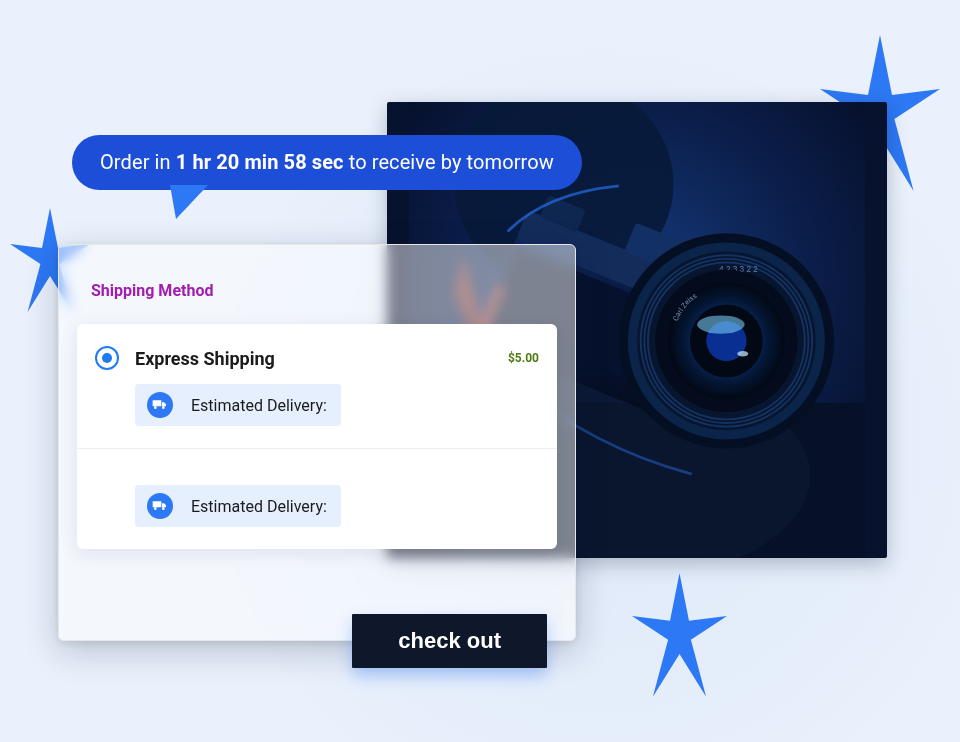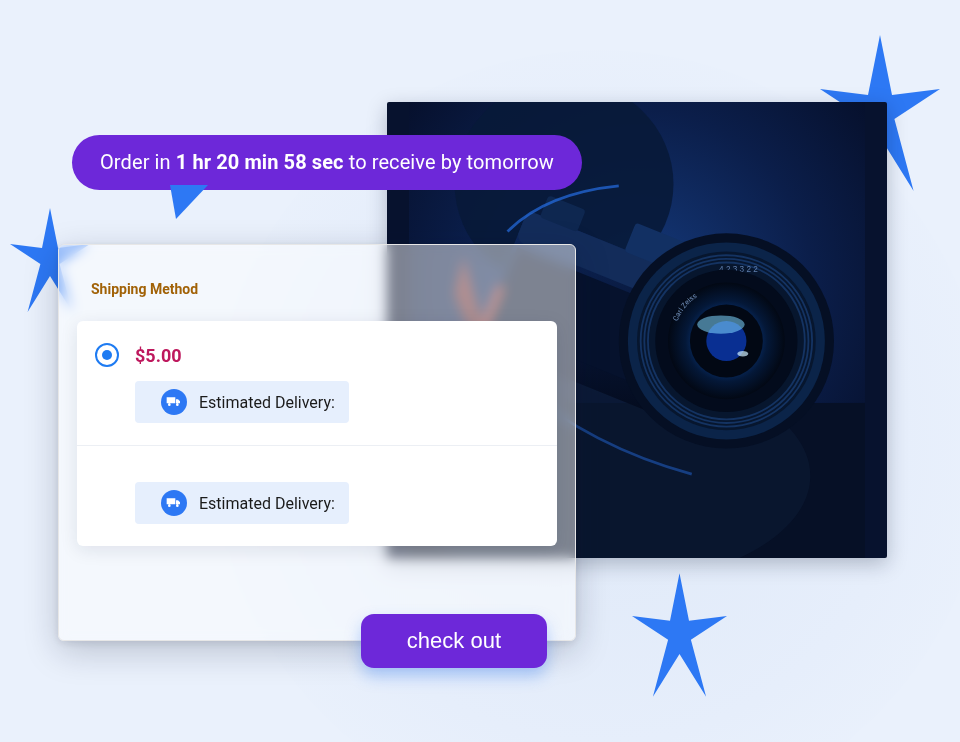--- a/index.html
+++ b/index.html
@@ -36,21 +36,21 @@
   }
   .photo-card svg { width:100%; height:100%; display:block; }
 
   
   .countdown-wrap {
     position: absolute;
     left: 72px; top: 135px;
     width: 564px;
   }
   .countdown {
-    background: #6d28d9;
+    background: #1d4ed8;
     color: #fff;
     font-size: 20px;
     line-height: 28px;
     padding: 13px 28px 14px 28px;
     border-radius: 999px;
     display: inline-block;
     white-space: nowrap;
     letter-spacing: 0.1px;
   }
   .countdown .bold { font-weight: 700; }
@@ -67,23 +67,23 @@
     width: 516px;
     height: 395px;
     background: rgba(255,255,255,0.48);
     border: 1px solid #e7e7e7;
     border-radius: 6px;
     box-shadow: 0 10px 34px rgba(12,24,48,0.22), 0 2px 8px rgba(12,24,48,0.10);
     backdrop-filter: blur(6px);
   }
   .card-title {
     padding: 36px 32px 0 32px;
-    font-size: 14px;
+    font-size: 16px;
     font-weight: 700;
-    color: #a16207;
+    color: #a21caf;
   }
 
   .options {
     margin: 24px 18px 0 18px;
     background: #fff;
     border-radius: 6px;
     box-shadow: 0 4px 18px rgba(20,30,60,0.10);
   }
 
   .option {
@@ -115,58 +115,58 @@
     background: #1E7BF2;
   }
 
   .opt-name {
     font-size: 18px;
     font-weight: 700;
     color: #1b1b1b;
     flex: 1;
   }
   .opt-price {
-    font-size: 18px;
+    font-size: 12px;
     font-weight: 700;
-    color: #be185d;
+    color: #4d7c0f;
   }
 
   .estimate-chip {
     margin-top: 14px;
     margin-left: 40px;
     display: inline-flex;
     align-items: center;
     background: #E6EFFD;
     border-radius: 4px;
-    padding: 8px 14px 8px 26px;
+    padding: 8px 14px 8px 12px;
     font-size: 16px;
     color: #1b1b1b;
-    gap: 12px;
+    gap: 18px;
   }
   .estimate-chip .lead { font-weight: 400; }
   .estimate-chip .date { font-weight: 700; }
 
   .truck-badge {
     width: 26px; height: 26px;
     border-radius: 50%;
     background: #2D78F4;
     display: flex; align-items: center; justify-content: center;
     flex-shrink: 0;
   }
   .truck-badge svg { width: 16px; height: 16px; fill: #fff; }
 
   .checkout {
     position: absolute;
     right: 28px; bottom: -28px;
-    background: #6d28d9;
+    background: #0f172a;
     color: #fff;
     font-size: 22px;
-    font-weight: 400;
+    font-weight: 700;
     border: none;
-    border-radius: 13px;
+    border-radius: 1px;
     padding: 14px 46px;
     cursor: pointer;
     box-shadow: 0 8px 16px rgba(45,120,244,0.35);
   }
 </style>
 </head>
 <body>
 
 <div class="bg-circle"></div>
 
@@ -269,20 +269,21 @@
 </div>
 
 <div class="card">
   <div class="card-title">Shipping Method</div>
 
   <div class="options">
 
     <div class="option">
       <div class="opt-row">
         <div class="radio selected"></div>
+        <div class="opt-name">Express Shipping</div>
         <div class="opt-price">$5.00</div>
       </div>
       <div class="estimate-chip">
         <span class="truck-badge">
           <svg viewBox="0 0 24 24">
               <path d="M1 5h13v9H1V5zm14 3h3l3 3v3h-6V8zM5 18a2 2 0 1 0 0-4 2 2 0 0 0 0 4zm12 0a2 2 0 1 0 0-4 2 2 0 0 0 0 4z"></path>
             </svg>
         </span>
         <span class="lead">Estimated Delivery: </span>
       </div>

